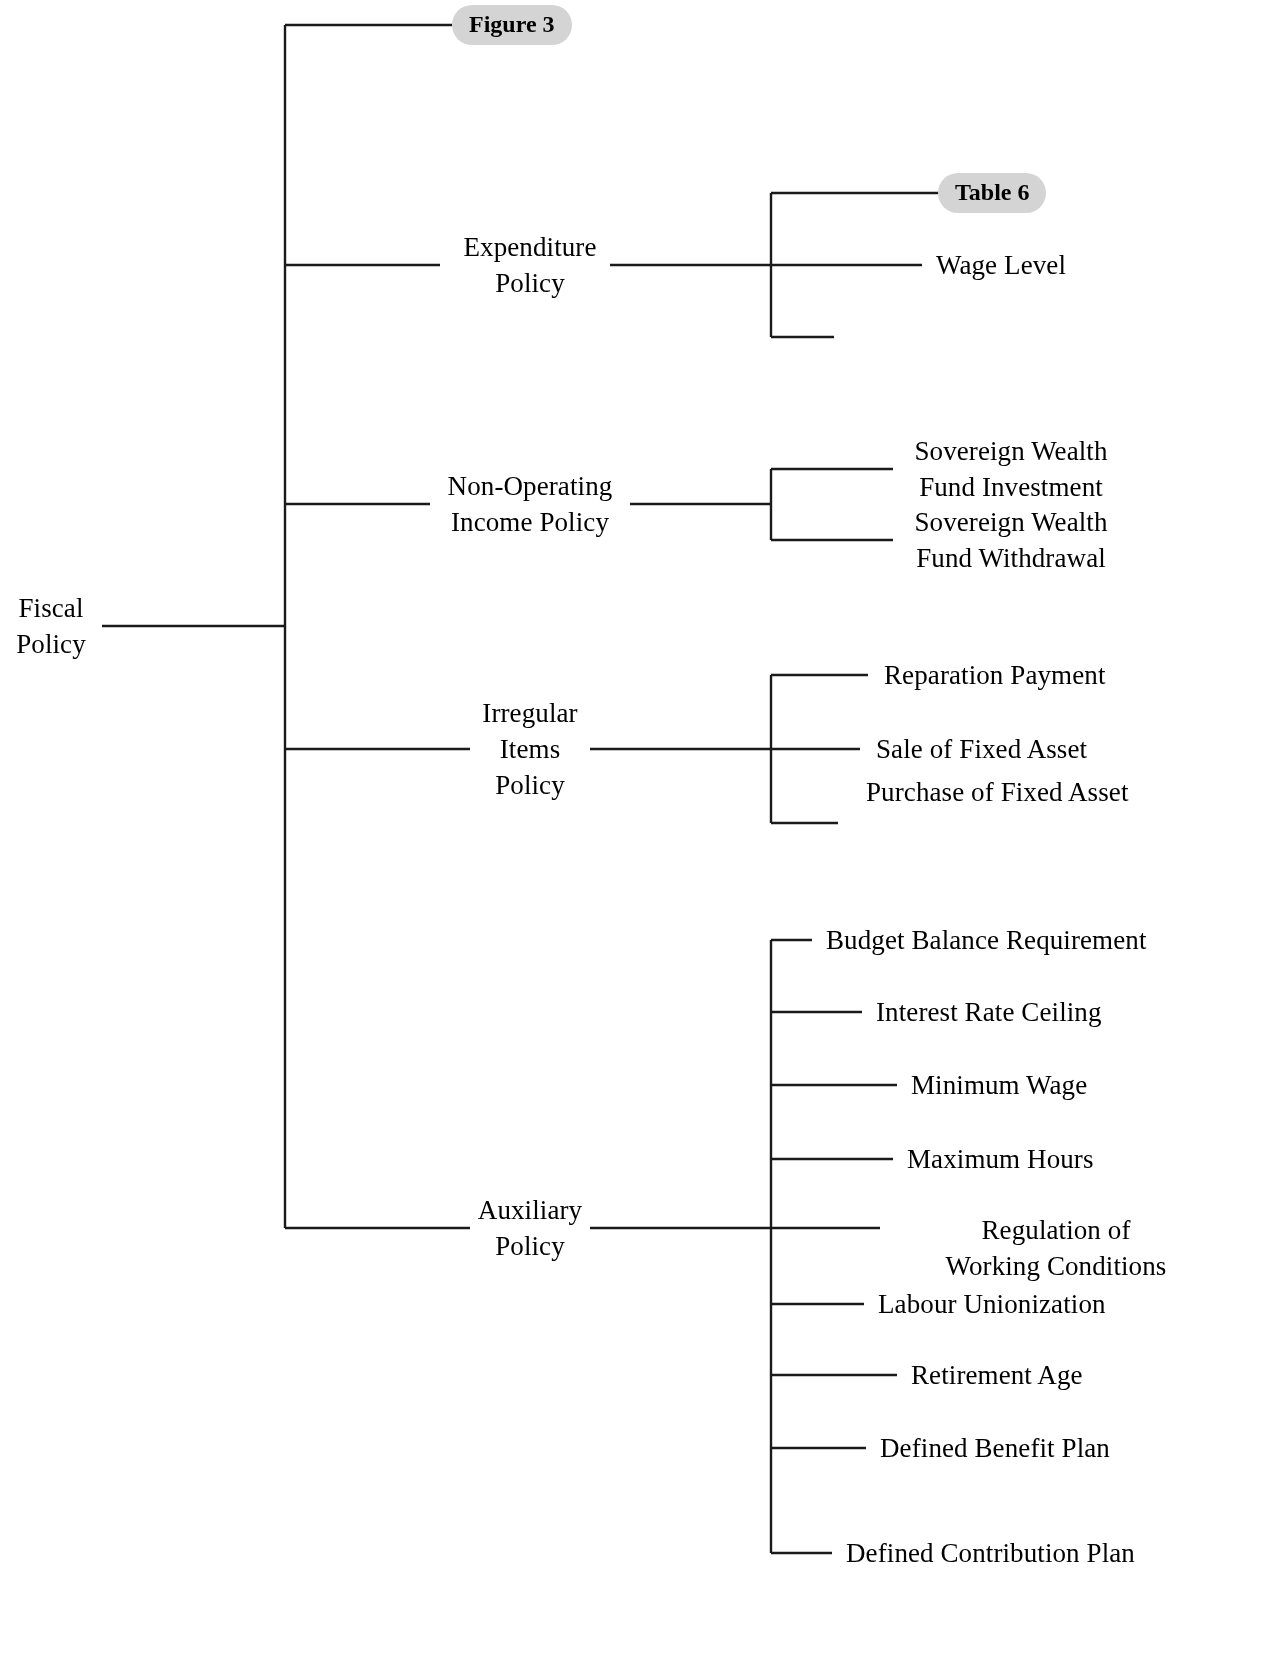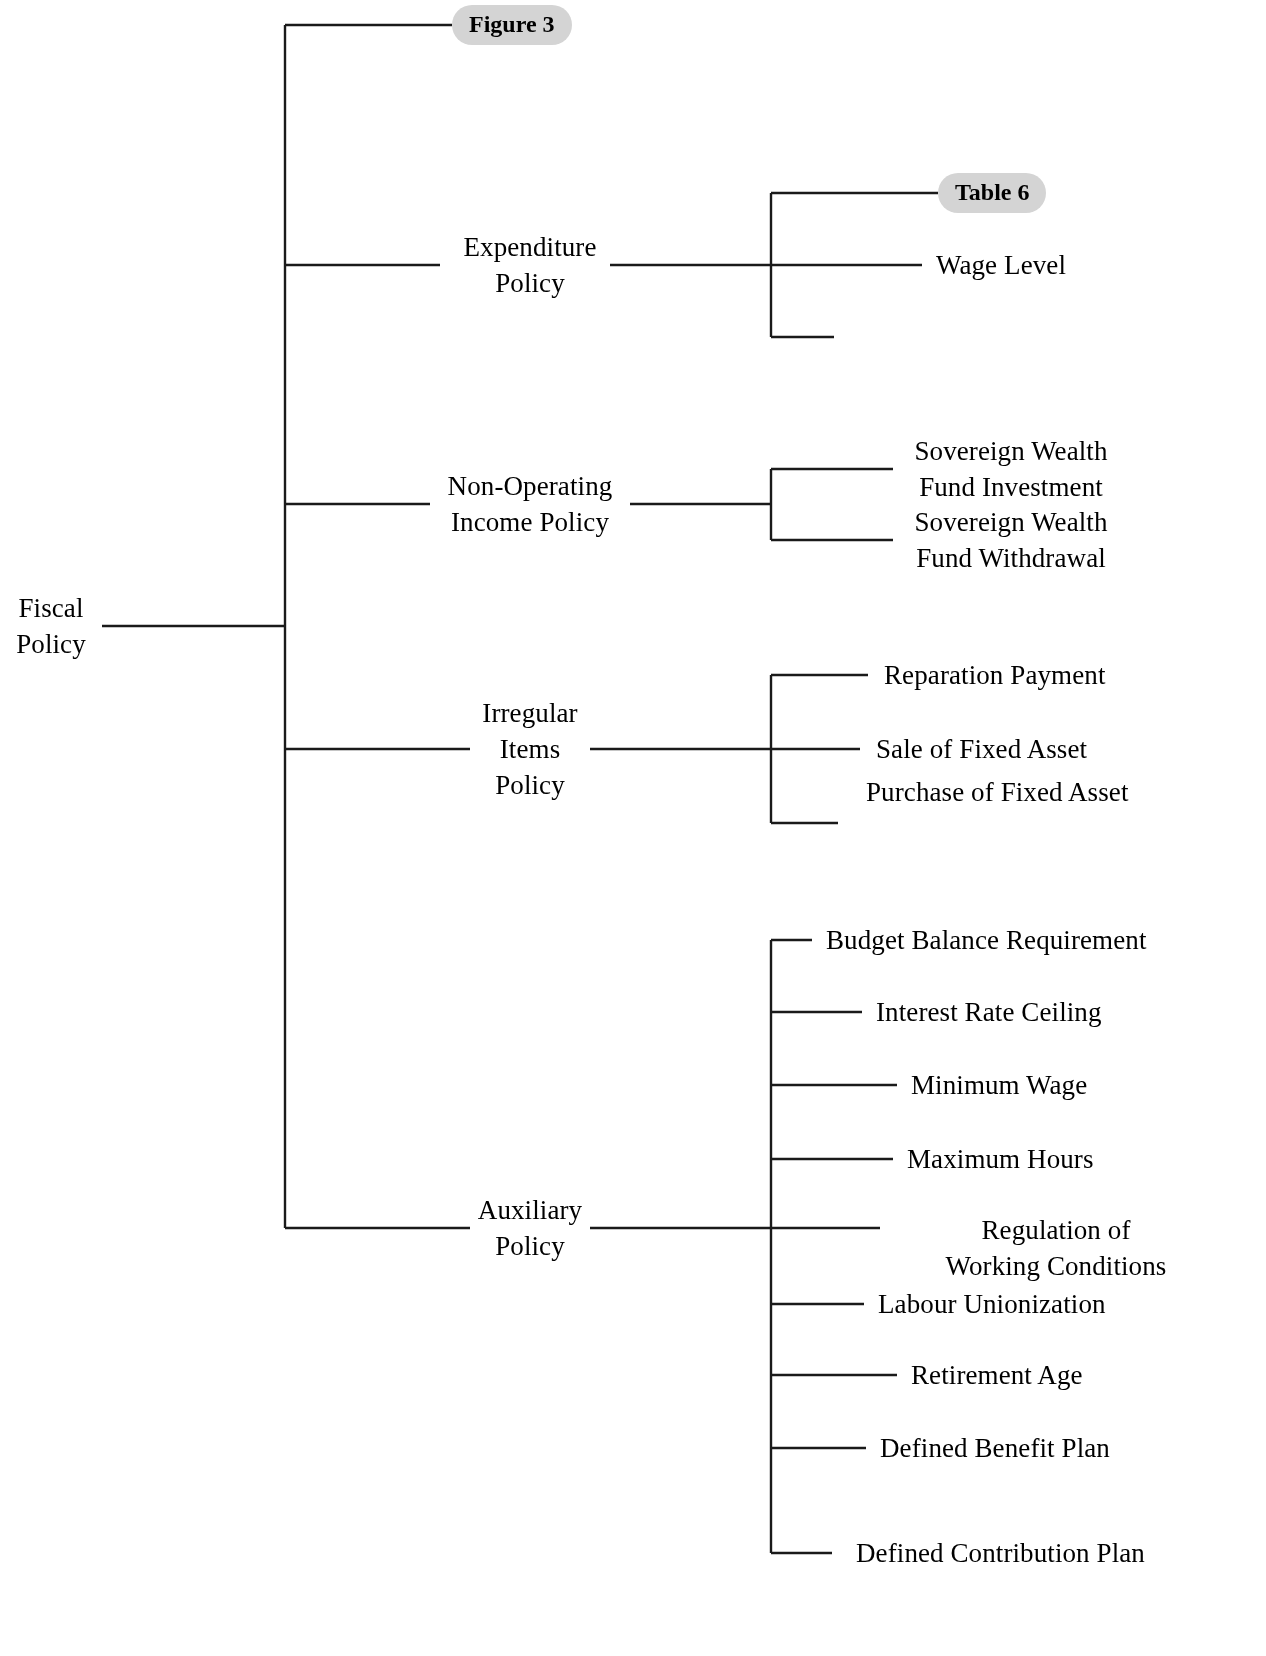--- a/index.html
+++ b/index.html
@@ -147,15 +147,15 @@
 
   <div class="node center" style="left:1056px; top:1228px; width:262px;margin-top:20px;">Regulation of
 Working Conditions</div>
 
   <div class="node left" style="left:878px; top:1304px;text-align:center;">Labour Unionization</div>
 
   <div class="node left" style="left:911px; top:1375px;">Retirement Age</div>
 
   <div class="node left" style="left:880px; top:1448px;">Defined Benefit Plan</div>
 
-  <div class="node left" style="left:846px; top:1553px;margin-left:10px;">Defined Contribution Plan</div>
+  <div class="node left" style="left:846px; top:1553px;">Defined Contribution Plan</div>
 
 </div>
 
 </body></html>

